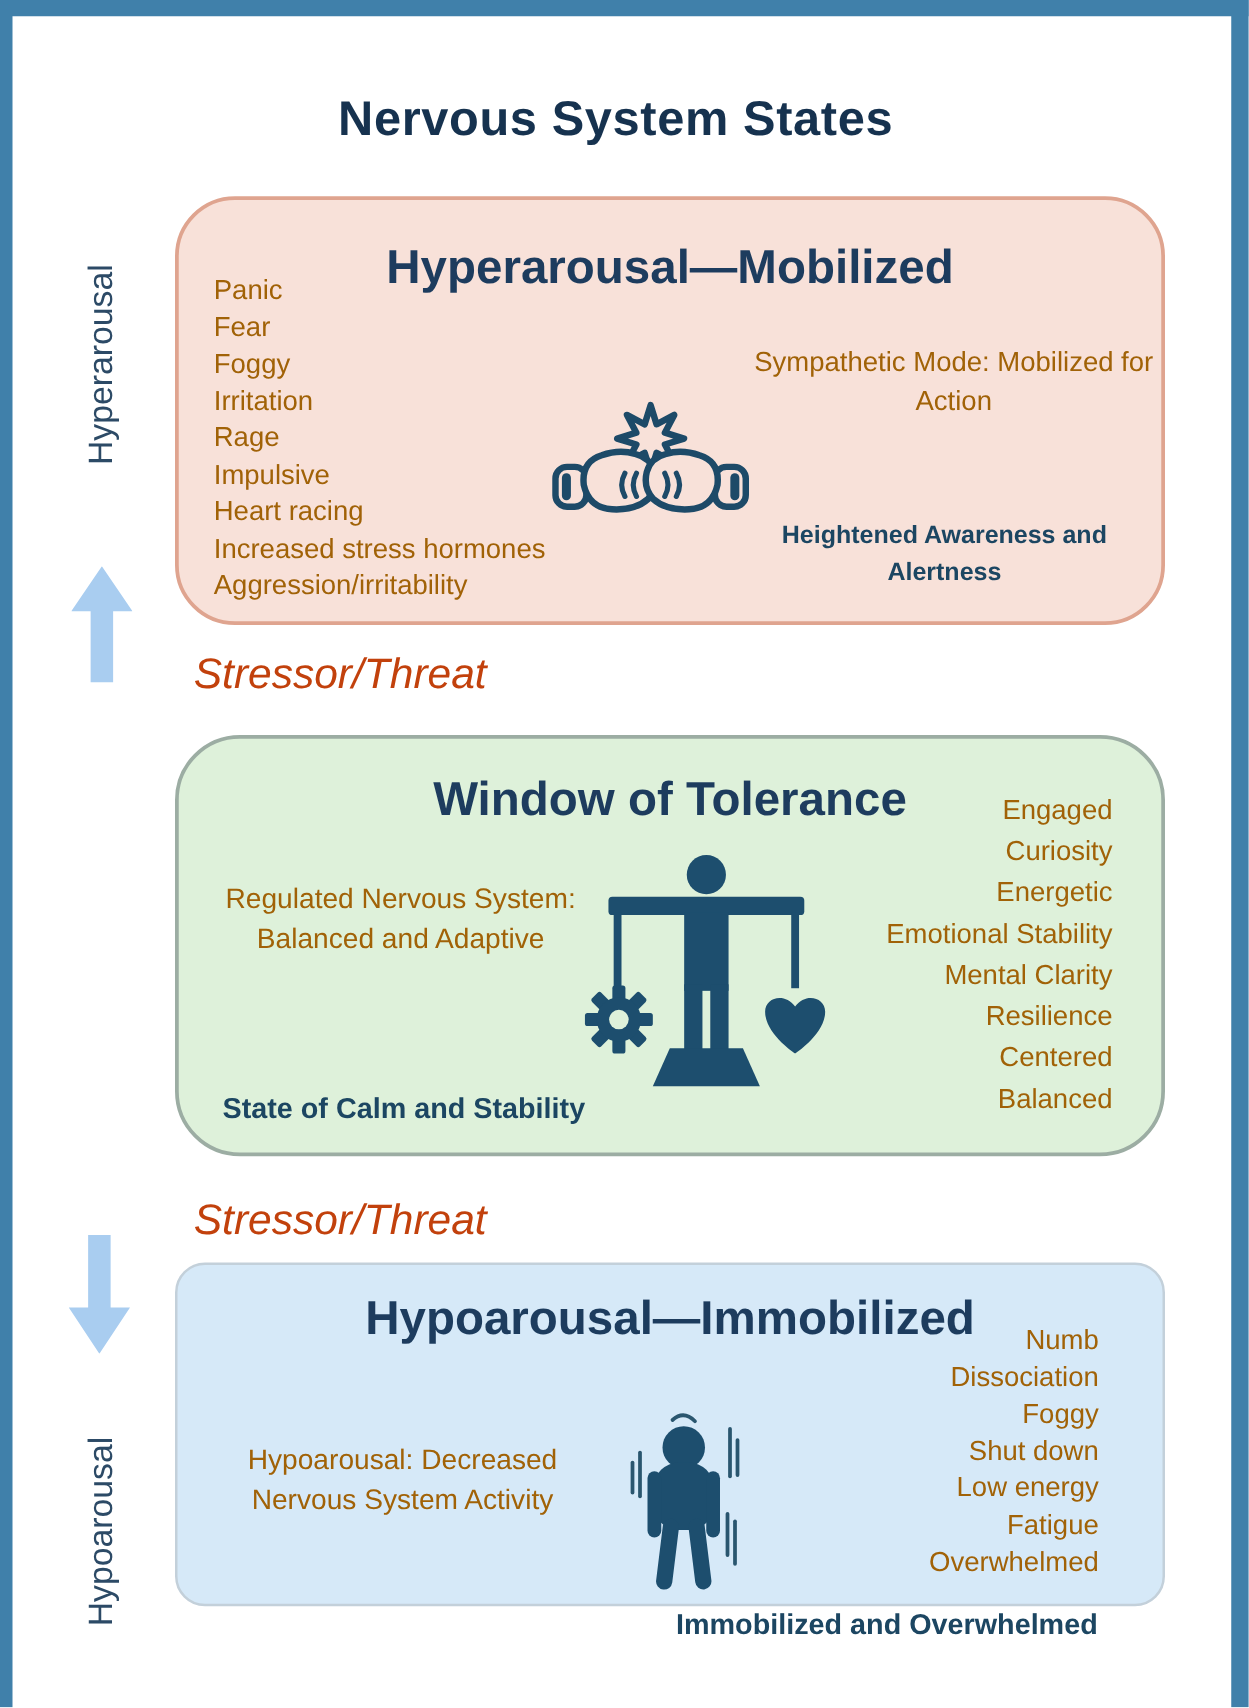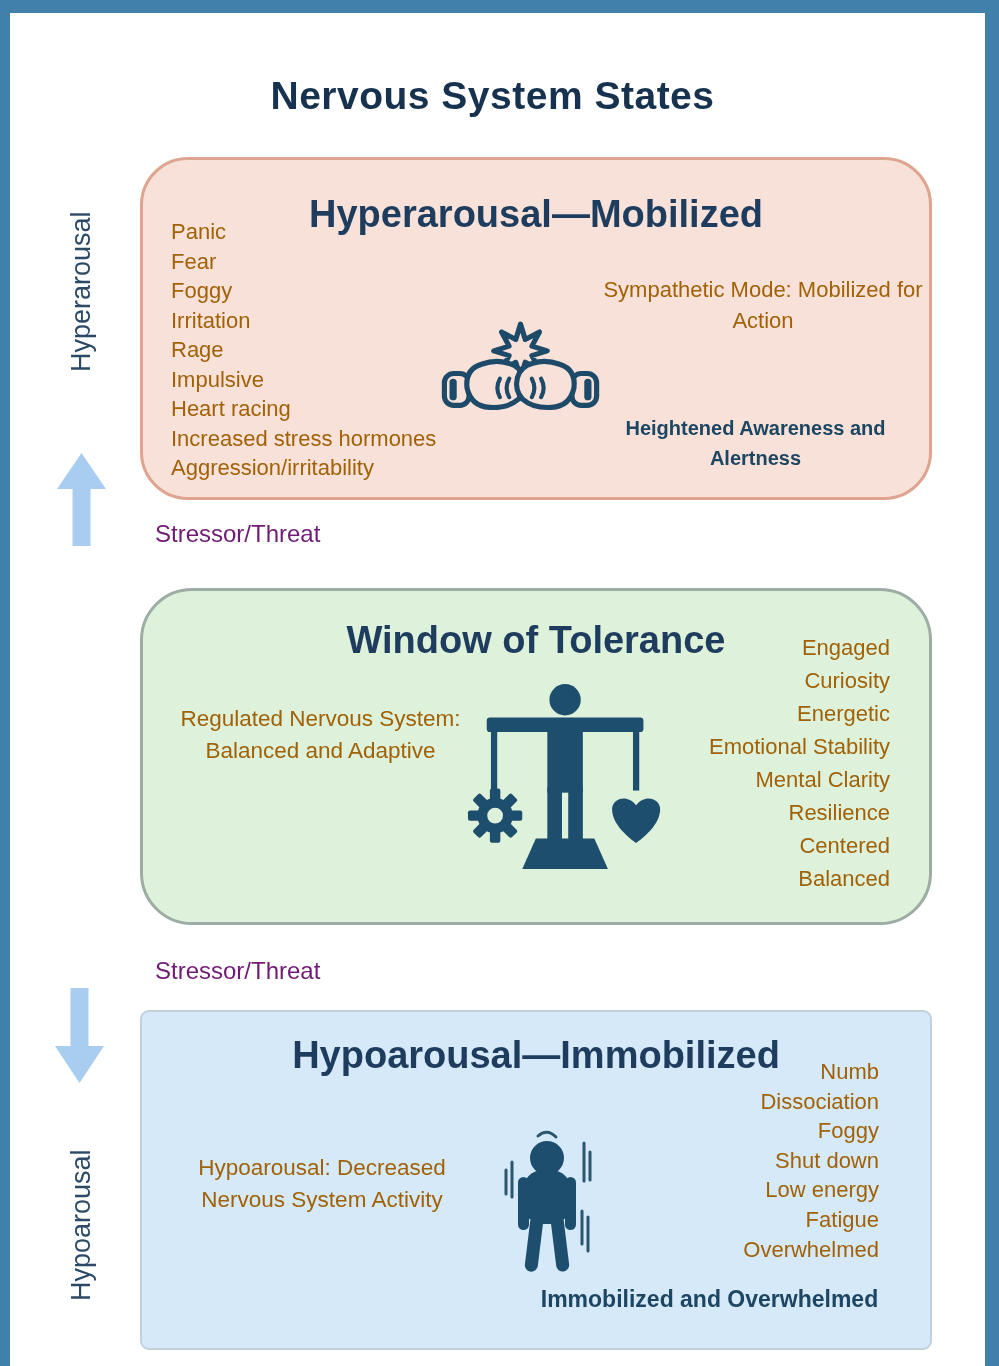--- a/index.html
+++ b/index.html
@@ -21,35 +21,35 @@
   .panel{box-sizing:border-box;}
   .panel-hyper{
     left:140px;top:157px;width:792px;height:343px;
     background:#f8e1d9;border:3px solid #dfa48f;border-radius:48px;
   }
   .panel-window{
     left:140px;top:588px;width:792px;height:337px;
     background:#def1da;border:3px solid #9cada3;border-radius:52px;
   }
   .panel-hypo{
-    left:140px;top:1010px;width:792px;height:340px;
-    background:#d6e9f8;border:2px solid #c3d0da;border-radius:9px;
+    left:140px;top:1010px;width:792px;height:275px;
+    background:#d6e9f8;border:2px solid #c3d0da;border-radius:24px;
   }
   .panel-title{
     position:absolute;left:0;width:100%;text-align:center;
     font-size:38px;font-weight:bold;color:#1d3c5e;
   }
   .body-text{font-size:22px;color:#a16207;}
   .sym-list{line-height:29.5px;}
   .sym-list div{white-space:nowrap;}
   .qual-list{line-height:33px;text-align:right;}
   .hypo-list{line-height:29.6px;text-align:right;}
   .caption{font-weight:bold;color:#1c4662;font-size:20px;line-height:30px;}
   .center{text-align:center;}
-  .stressor{font-size:24px;color:#701a75;}
+  .stressor{font-size:34px;color:#c2410c;font-style:italic;}
   .vlabel{
     display:flex;align-items:center;justify-content:center;width:42px;
     font-size:27px;color:#2c4a66;
     writing-mode:vertical-rl;transform:rotate(180deg);
   }
 </style>
 </head>
 <body>
 
 <div id="canvas">
@@ -143,20 +143,21 @@
         <div>Engaged</div>
         <div>Curiosity</div>
         <div>Energetic</div>
         <div>Emotional Stability</div>
         <div>Mental Clarity</div>
         <div>Resilience</div>
         <div>Centered</div>
         <div>Balanced</div>
       </div>
 
+    <div class="abs caption" style="left:35px;top:280px;font-size:23px;">State of Calm and Stability</div>
   </div>
 
   <div class="abs stressor" style="left:155px;top:957px;">Stressor/Threat</div>
 
   <svg class="abs" style="left:55px;top:988px;" width="49" height="95" viewBox="0 0 49 95">
     <polygon points="24.5,95 0,58 15.5,58 15.5,0 33.5,0 33.5,58 49,58" fill="#a9cdf0"></polygon>
   </svg>
 
   <div class="abs vlabel" style="left:60px;top:1128px;height:195px;">Hypoarousal</div>
 

